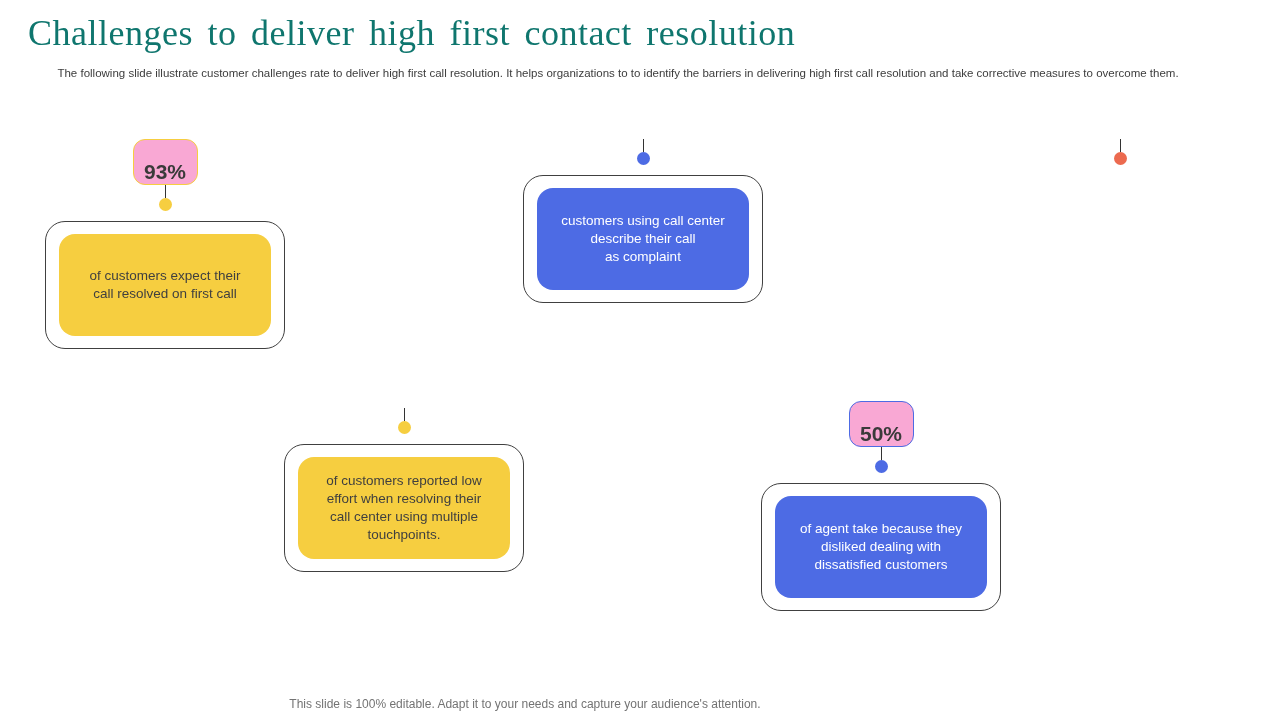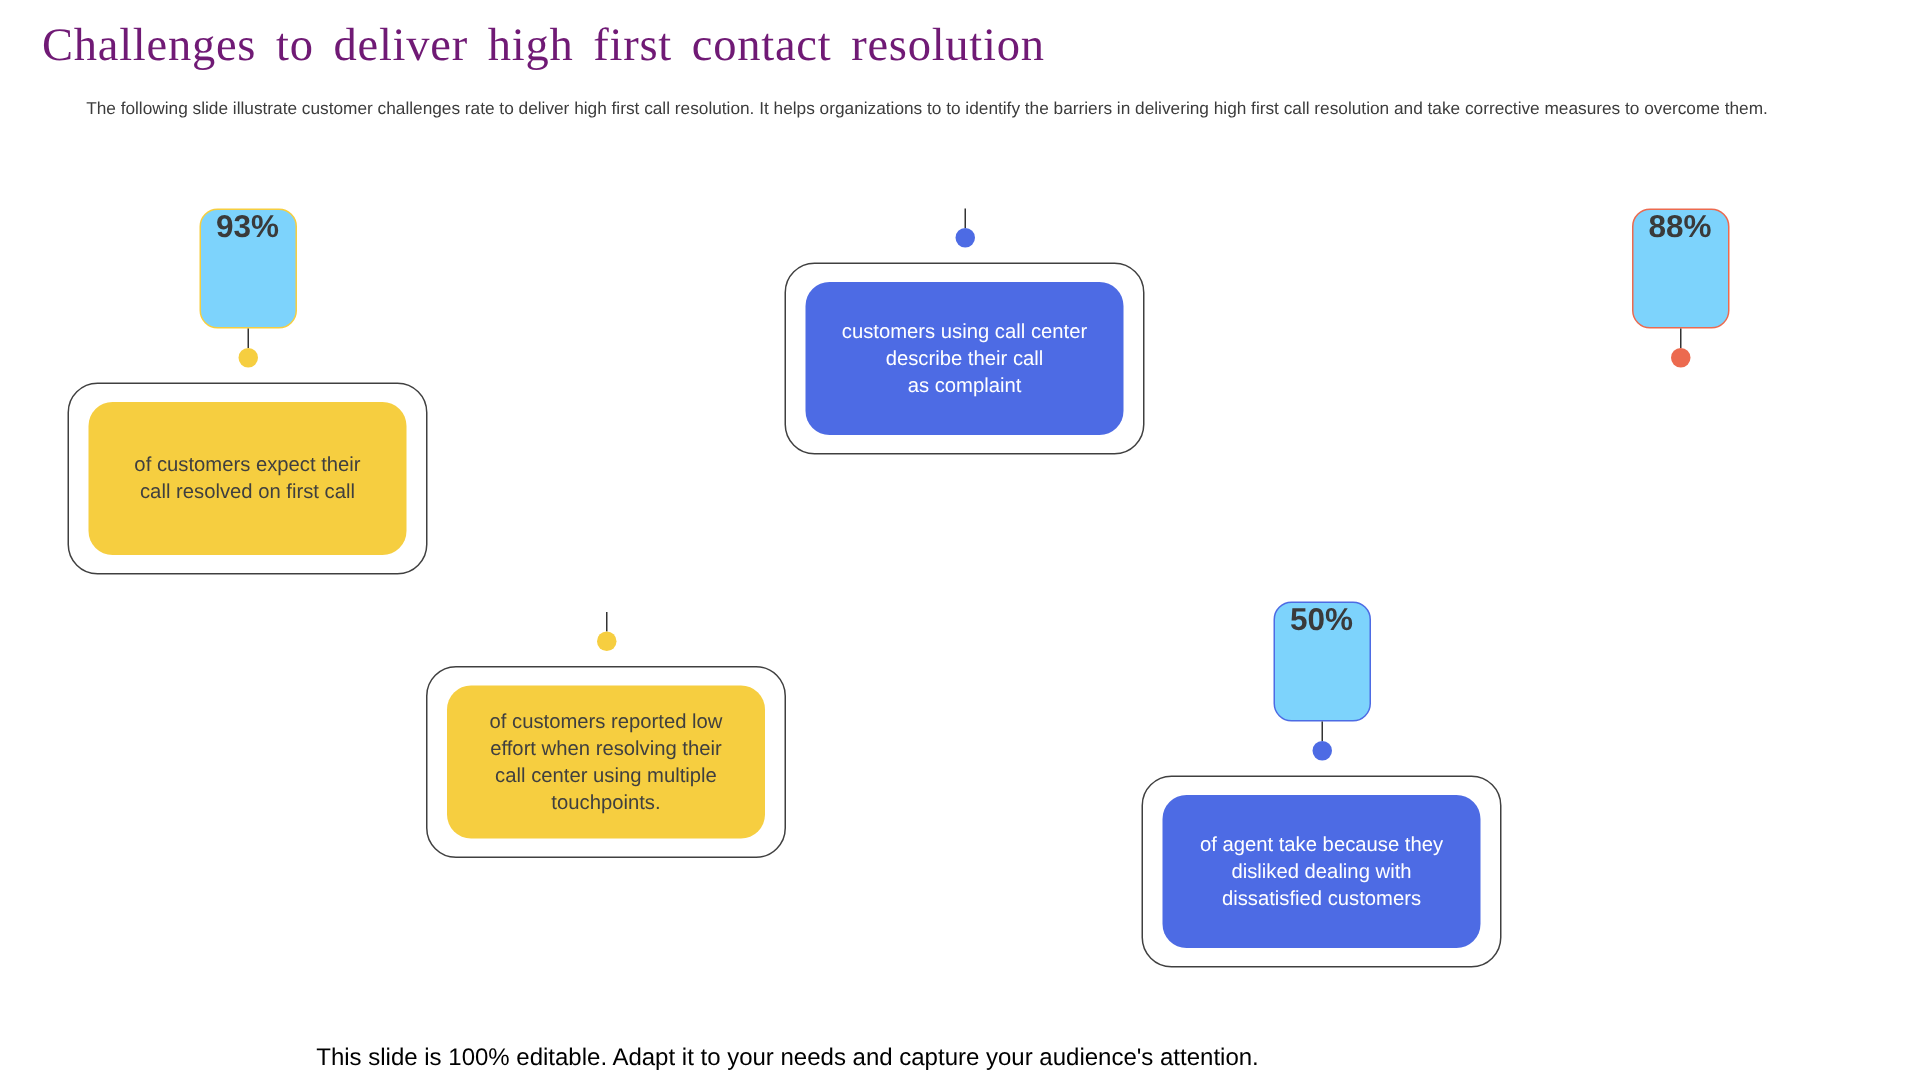--- a/index.html
+++ b/index.html
@@ -2,37 +2,37 @@
 <html><head>
 <meta charset="utf-8">
 <style>
   * { margin: 0; padding: 0; box-sizing: border-box; }
   html, body { width: 1280px; height: 720px; background: #ffffff; overflow: hidden; position: relative; }
   body { font-family: "Liberation Sans", sans-serif; }
 
   .slide-title {
     position: absolute; left: 28px; top: 12px;
     font-family: "Liberation Serif", serif;
-    font-size: 31px; font-weight: 400; color: #701a75;
+    font-size: 36px; font-weight: 400; color: #0f766e;
     letter-spacing: 0.5px; word-spacing: 5px;
   }
   .slide-subtitle {
     position: absolute; left: 28px; top: 67px; width: 1180px;
     font-size: 11.5px; color: #3c3c3c; text-align: center;
   }
 
   .stat-group {
     position: absolute; width: 240px;
     display: flex; flex-direction: column; align-items: center;
   }
   .badge {
-    width: 65px; height: 80px;
+    width: 65px; height: 46px;
     border: 1px solid var(--accent); border-radius: 12px;
-    background: #7dd3fc;
-    display: flex; align-items: flex-start; justify-content: center;
+    background: #f9a8d4;
+    display: flex; align-items: flex-end; justify-content: center;
   }
   .badge span { font-size: 21px; font-weight: bold; color: #3a3a3a; }
   .connector-line { width: 1px; height: 13px; background: #333333; }
   .connector-dot { width: 13px; height: 13px; border-radius: 50%; background: var(--accent); }
   .card {
     margin-top: 10px;
     width: 240px; height: 128px;
     background: #ffffff; border: 1px solid #404040; border-radius: 20px;
     padding: 12px 13px;
   }
@@ -42,21 +42,21 @@
     display: flex; align-items: center; justify-content: center;
     padding: 6px 10px;
   }
   .card-text {
     font-size: 13.5px; line-height: 1.32; text-align: center;
     color: var(--card-text); white-space: pre-line;
   }
 
   .slide-footer {
     position: absolute; left: 0; top: 697px; width: 1050px;
-    text-align: center; font-size: 16px; color: #000000;
+    text-align: center; font-size: 12px; color: #737373;
   }
 </style>
 </head>
 <body>
 
 <h1 class="slide-title">Challenges to deliver high first contact resolution</h1>
 <p class="slide-subtitle">The following slide illustrate customer challenges rate to deliver high first call resolution. It helps organizations to to identify the barriers in delivering high first call resolution and take corrective measures to overcome them.</p>
 
 <div class="stat-group" style="left: 45px; top: 139px; --accent: #F6CE40; --card-text: #3F3F3F;">
   <div class="badge">
@@ -78,23 +78,20 @@
   <div class="card">
     <div class="card-inner">
       <p class="card-text">customers using call center
 describe their call
 as complaint</p>
     </div>
   </div>
 </div>
 
 <div class="stat-group" style="left: 1000px; top: 139px; --accent: #EC6A4F; --card-text: #FFFFFF;">
-  <div class="badge">
-    <span>88%</span>
-  </div>
   <div class="connector-line"></div>
   <div class="connector-dot"></div>
 </div>
 
 <div class="stat-group" style="left: 284px; top: 408px; --accent: #F6CE40; --card-text: #3F3F3F;">
   <div class="connector-line"></div>
   <div class="connector-dot"></div>
   <div class="card">
     <div class="card-inner">
       <p class="card-text">of customers reported low

